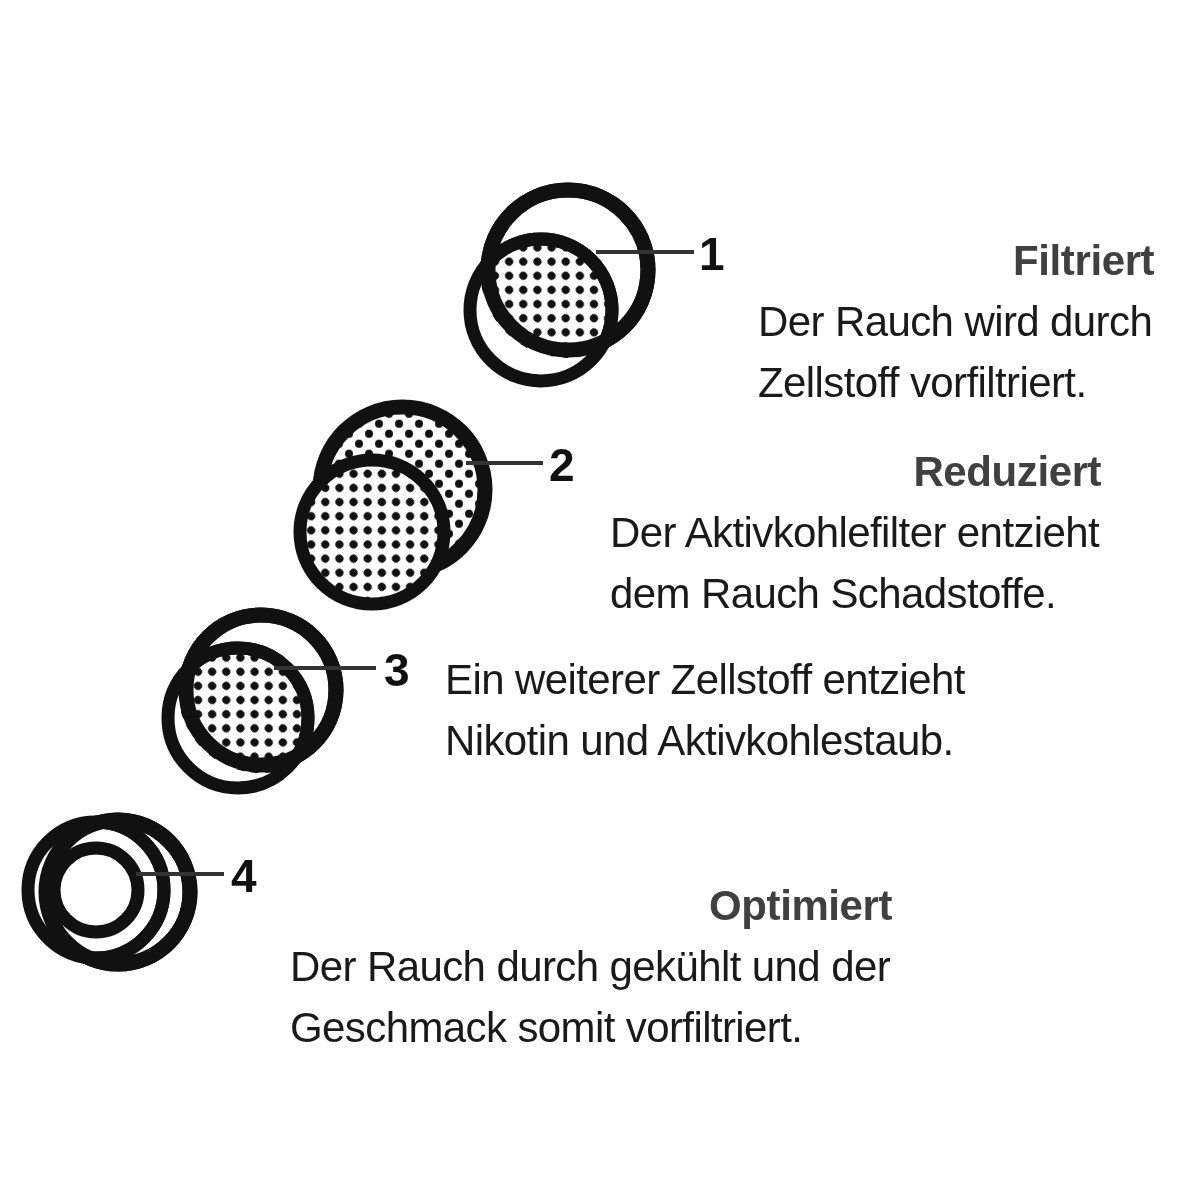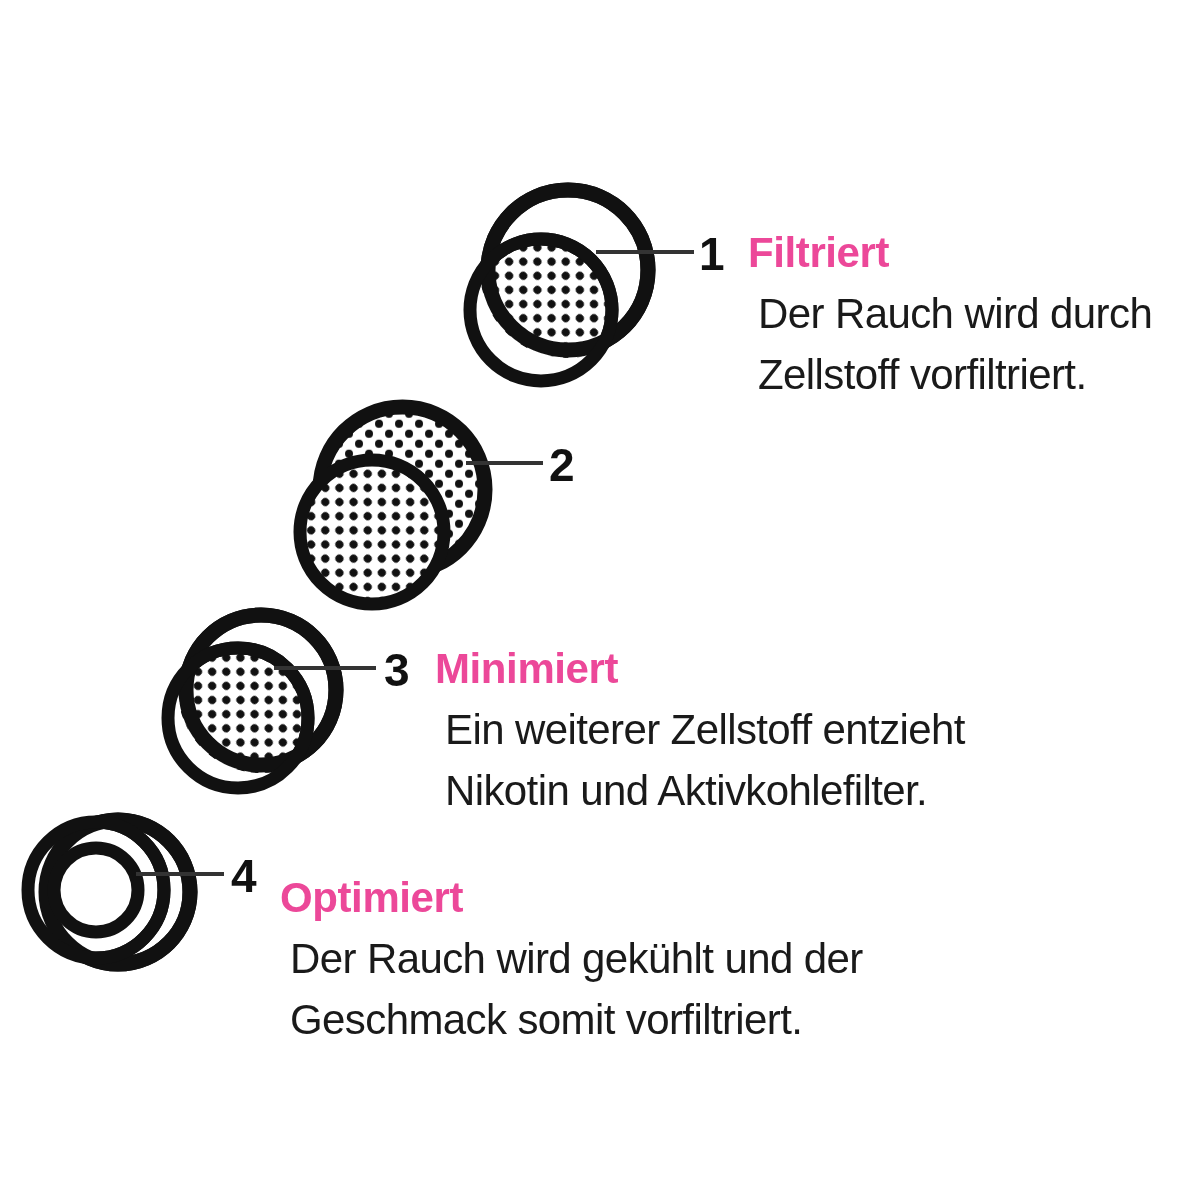--- a/index.html
+++ b/index.html
@@ -35,23 +35,24 @@
     font-size: 46px;
     line-height: 46px;
     color: #111111;
     letter-spacing: -0.5px;
   }
   .step-title {
     font-weight: bold;
     font-size: 42px;
     line-height: 50px;
     letter-spacing: -0.4px;
-    color: #ec4899;
+    color: #404040;
     white-space: nowrap;
-    margin: 0;
+    margin: 8px;
+    text-align: right;
   }
   .step-body {
     font-weight: normal;
     font-size: 42px;
     line-height: 51px;
     letter-spacing: -0.6px;
     color: #1a1a1a;
     white-space: nowrap;
     margin: 10px;
   }
@@ -133,28 +134,32 @@
   </svg>
 
   <div class="step-number" id="step-1-number">1</div>
   <div class="step-text" id="step-1-text">
     <div class="step-title">Filtriert</div>
     <div class="step-body">Der Rauch wird durch</div>
     <div class="step-body">Zellstoff vorfiltriert.</div>
   </div>
 
   <div class="step-number" id="step-2-number">2</div>
+  <div class="step-text" id="step-2-text">
+    <div class="step-title">Reduziert</div>
+    <div class="step-body">Der Aktivkohlefilter entzieht</div>
+    <div class="step-body">dem Rauch Schadstoffe.</div>
+  </div>
 
   <div class="step-number" id="step-3-number">3</div>
   <div class="step-text" id="step-3-text">
-    <div class="step-title">Minimiert</div>
     <div class="step-body">Ein weiterer Zellstoff entzieht</div>
-    <div class="step-body">Nikotin und Aktivkohlefilter.</div>
+    <div class="step-body">Nikotin und Aktivkohlestaub.</div>
   </div>
 
   <div class="step-number" id="step-4-number">4</div>
   <div class="step-text" id="step-4-text">
     <div class="step-title">Optimiert</div>
-    <div class="step-body">Der Rauch wird gekühlt und der</div>
+    <div class="step-body">Der Rauch durch gekühlt und der</div>
     <div class="step-body">Geschmack somit vorfiltriert.</div>
   </div>
 
 </div>
 
 </body></html>

